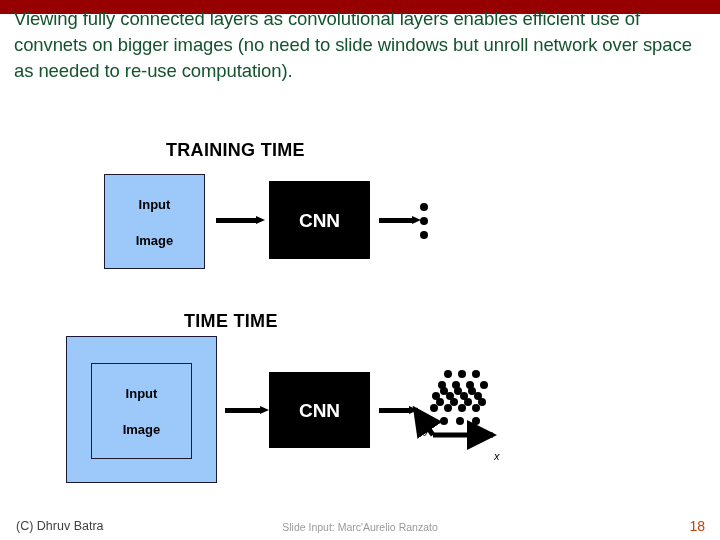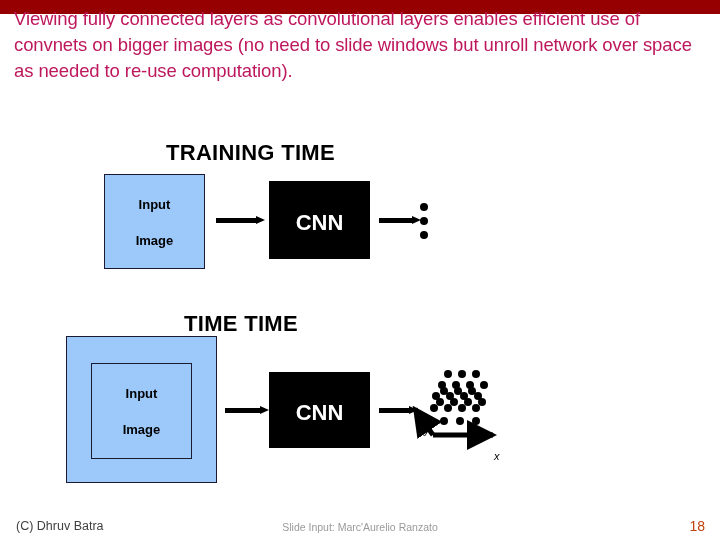--- a/index.html
+++ b/index.html
@@ -28,28 +28,28 @@
 
   
   .slide-body {
     position: absolute;
     left: 14px;
     top: 6px;
     width: 696px;
     font-size: 18.5px;
     line-height: 26px;
     letter-spacing: -0.1px;
-    color: #be185d;
+    color: #14532d;
   }
 
   
   .section-heading {
     position: absolute;
     font-weight: bold;
-    font-size: 22px;
+    font-size: 18px;
     letter-spacing: 0.3px;
     color: #000000;
     white-space: nowrap;
   }
   #heading-training { left: 166px; top: 140px; }
   #heading-test     { left: 184px; top: 311px; }
 
   
   .blue-box {
     position: absolute;
@@ -74,21 +74,21 @@
   }
   .black-box {
     position: absolute;
     background: #000000;
   }
   .black-box-label {
     position: absolute;
     width: 100%;
     text-align: center;
     font-weight: bold;
-    font-size: 22px;
+    font-size: 19px;
     color: #ffffff;
     white-space: nowrap;
   }
 
   
   .arrow {
     position: absolute;
     height: 8px;
   }
   .arrow .shaft {

